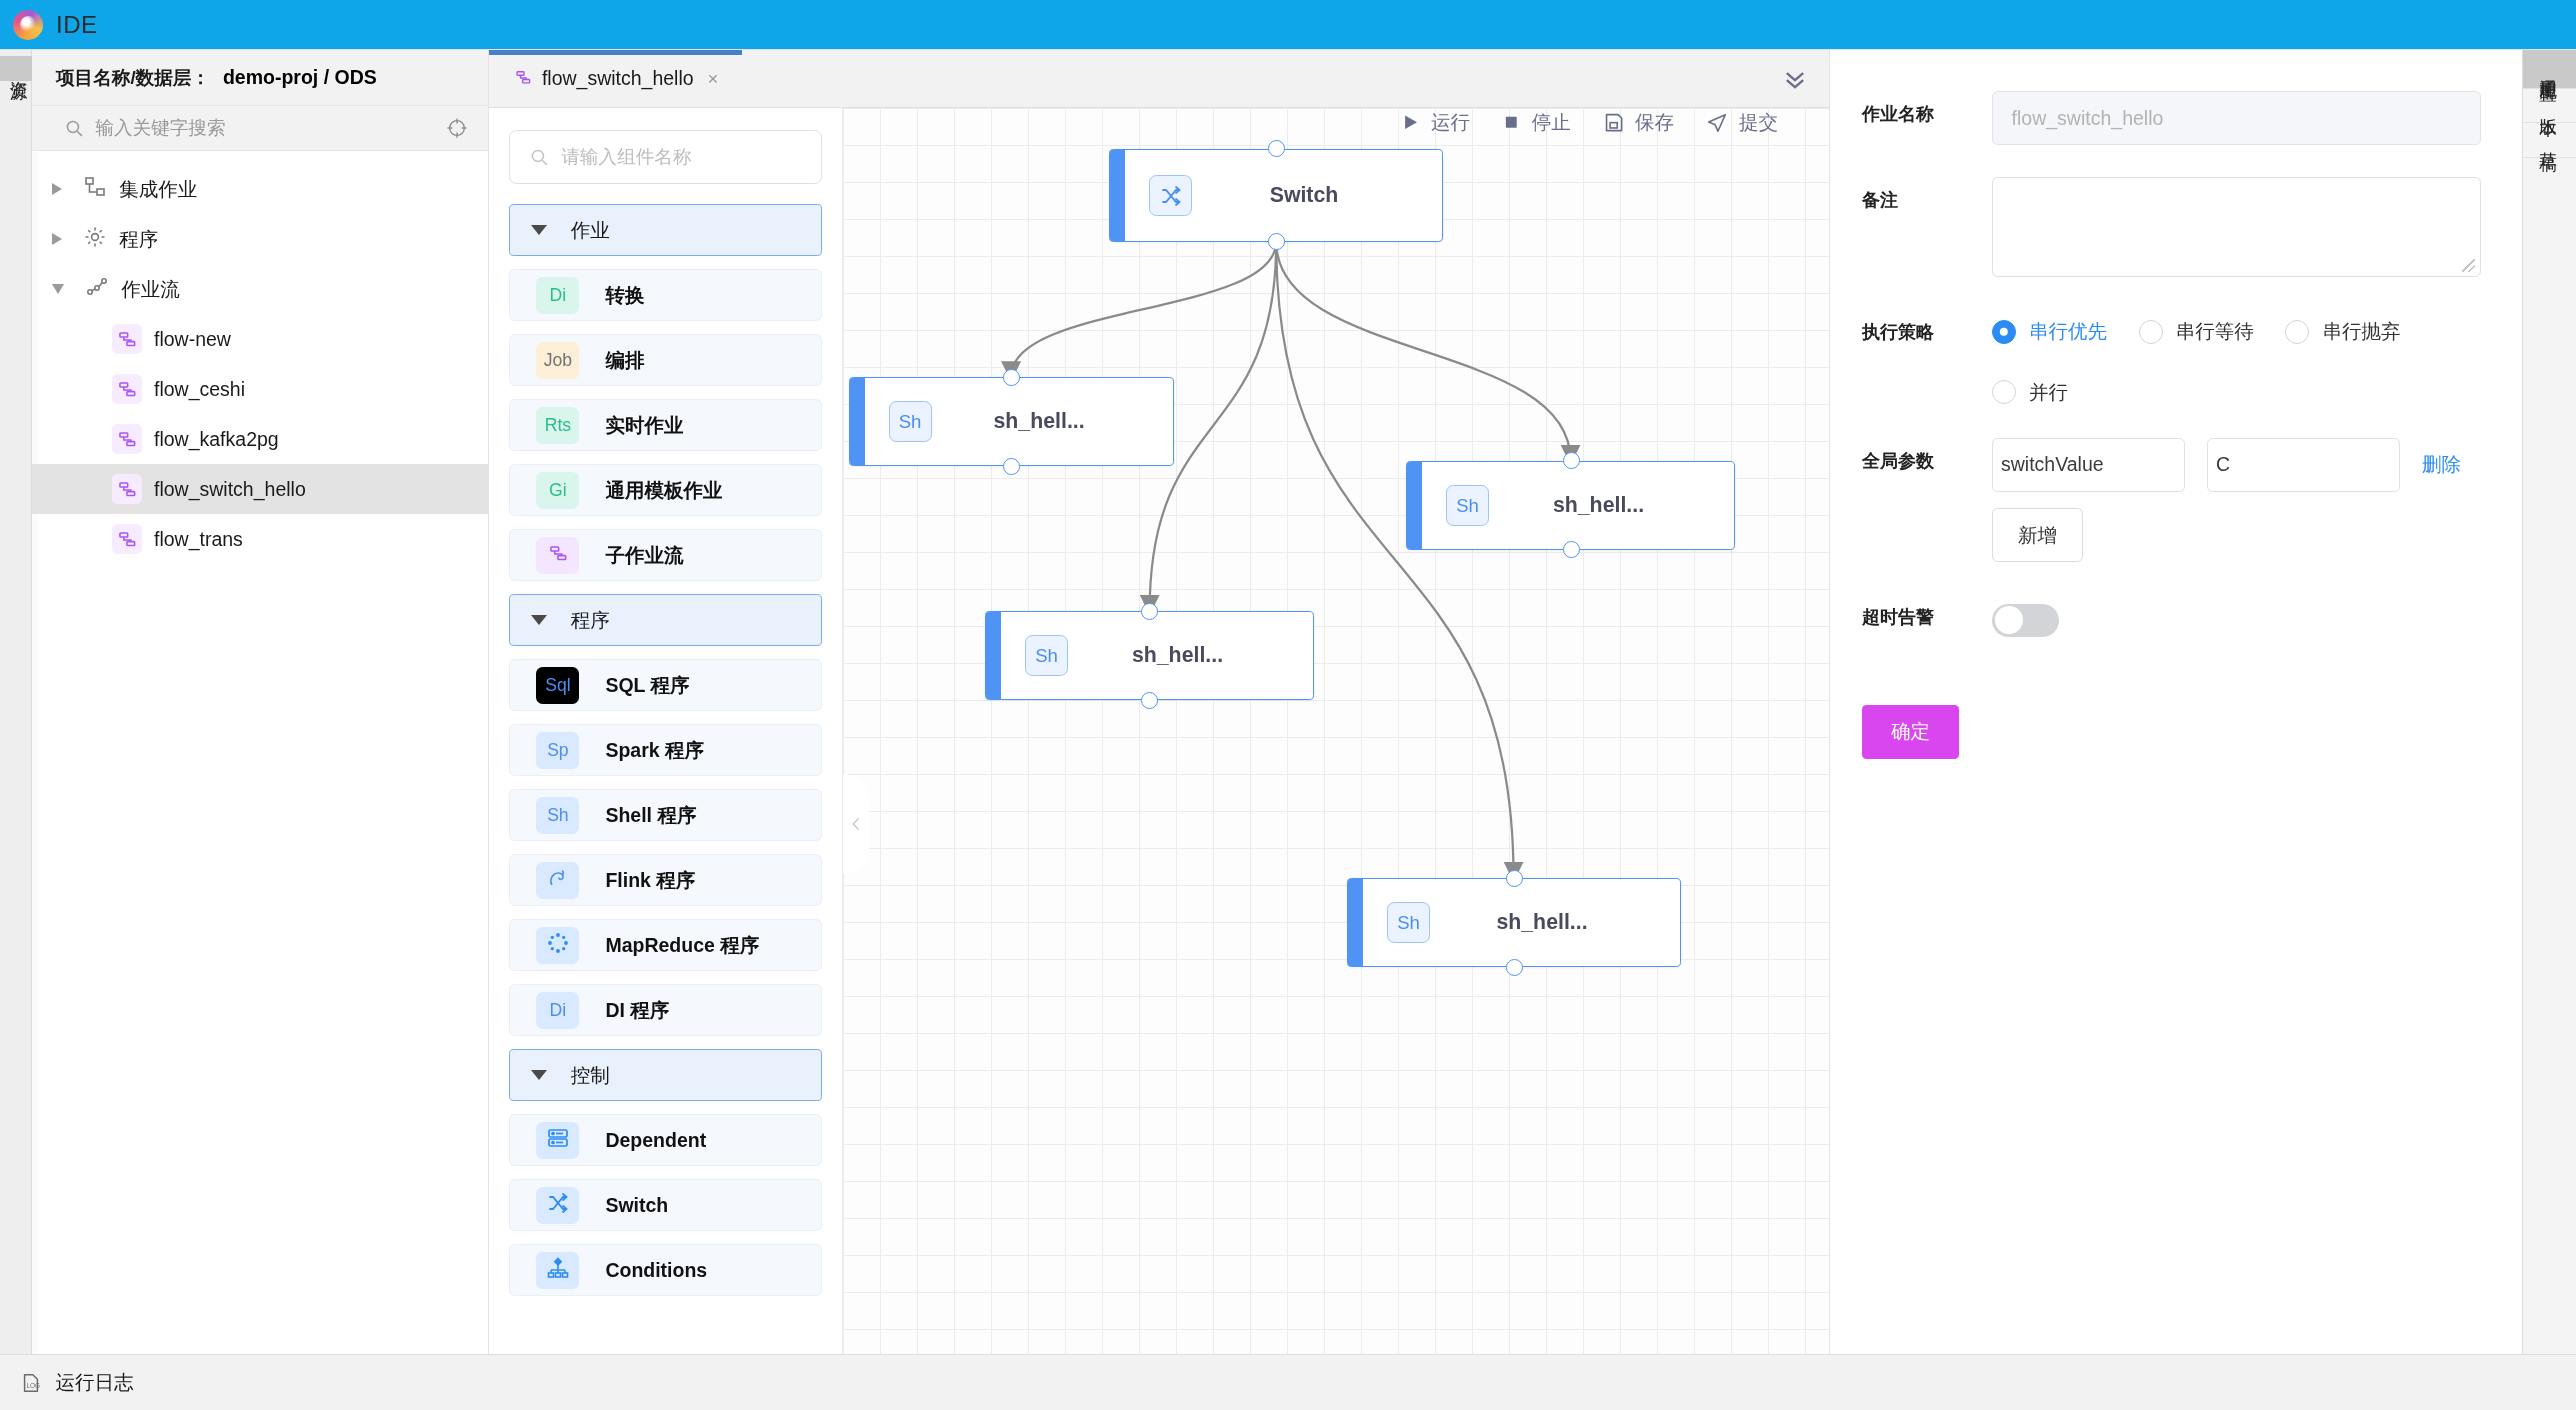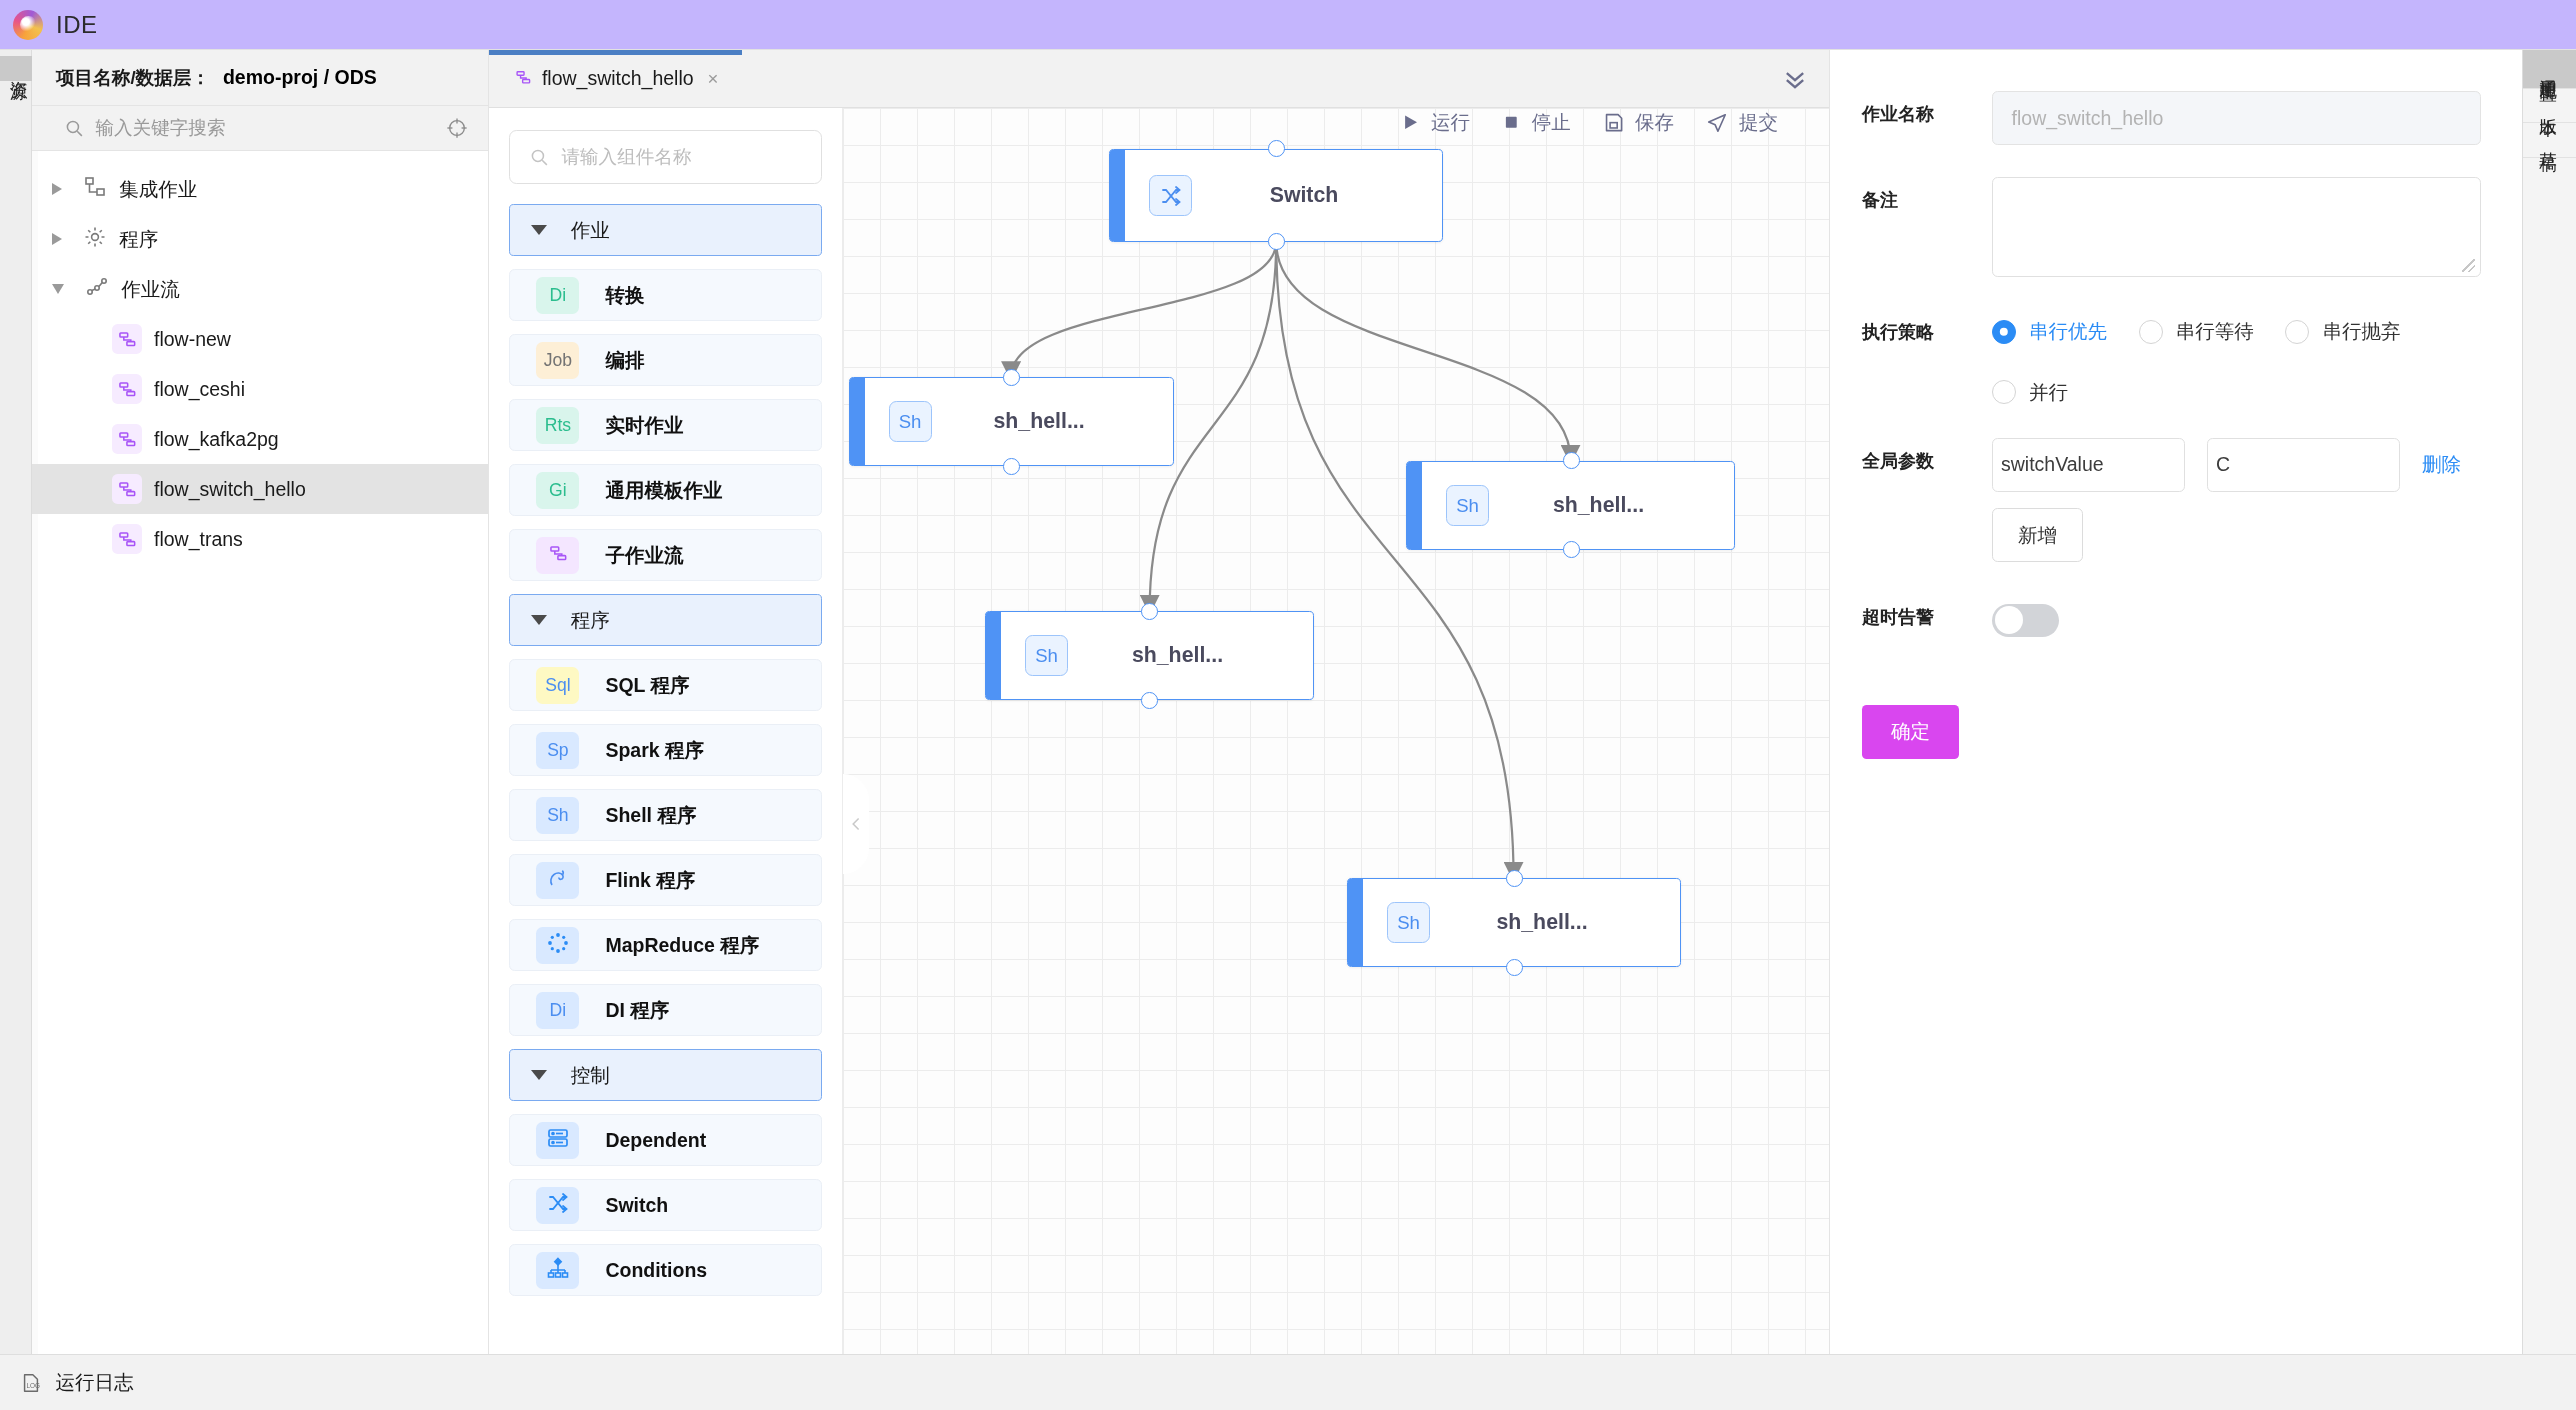--- a/index.html
+++ b/index.html
@@ -6,21 +6,21 @@
   html, body {
     width: 2576px; height: 1410px;
     font-family: "Liberation Sans", "DejaVu Sans", sans-serif;
     background: #ffffff;
     overflow: hidden;
   }
   .app { position:relative; width:2576px; height:1410px; display:flex; flex-direction:column; background:#f2f2f2; }
 
   
   .topbar {
-    height: 50px; min-height:50px; background:#c4b5fd;
+    height: 50px; min-height:50px; background:#0ea5e9;
     display:flex; align-items:center; gap:13px; padding-left:13px;
     border-bottom:0.9px solid #e2e2e2;
   }
   .logo { width:30px; height:30px; border-radius:50%; position:relative;
           background: conic-gradient(from 200deg, #f7a23b, #e7548a, #a05ad6, #f2c14e, #f7a23b);
           overflow:hidden; }
   .logo:after{ content:""; position:absolute; inset:6.5px; border-radius:50%;
                background: radial-gradient(circle at 35% 35%, #ffffff 0 22%, rgba(255,255,255,0) 60%); }
   .app-title { font-size:24px; color:#2b2b2b; letter-spacing:0.5px; }
 
@@ -330,21 +330,21 @@
                       <path d="M7.5 9v4h9v2"></path>
                     </svg></span>
                 </span>
                    <span class="pname">子作业流</span>
               </div>
               <div class="grp">
                 <span class="gcaret"></span>
                   <span class="gname">程序</span>
               </div>
               <div class="pitem">
-                <span class="pbadge" style="background:#fef9c3;color:#4b8ef0">
+                <span class="pbadge" style="background:#000000;color:#4b8ef0">
                   <span>Sql</span>
                 </span>
                    <span class="pname">SQL 程序</span>
               </div>
               <div class="pitem">
                 <span class="pbadge" style="background:#d9e9ff;color:#4b8ef0">
                   <span>Sp</span>
                 </span>
                    <span class="pname">Spark 程序</span>
               </div>

